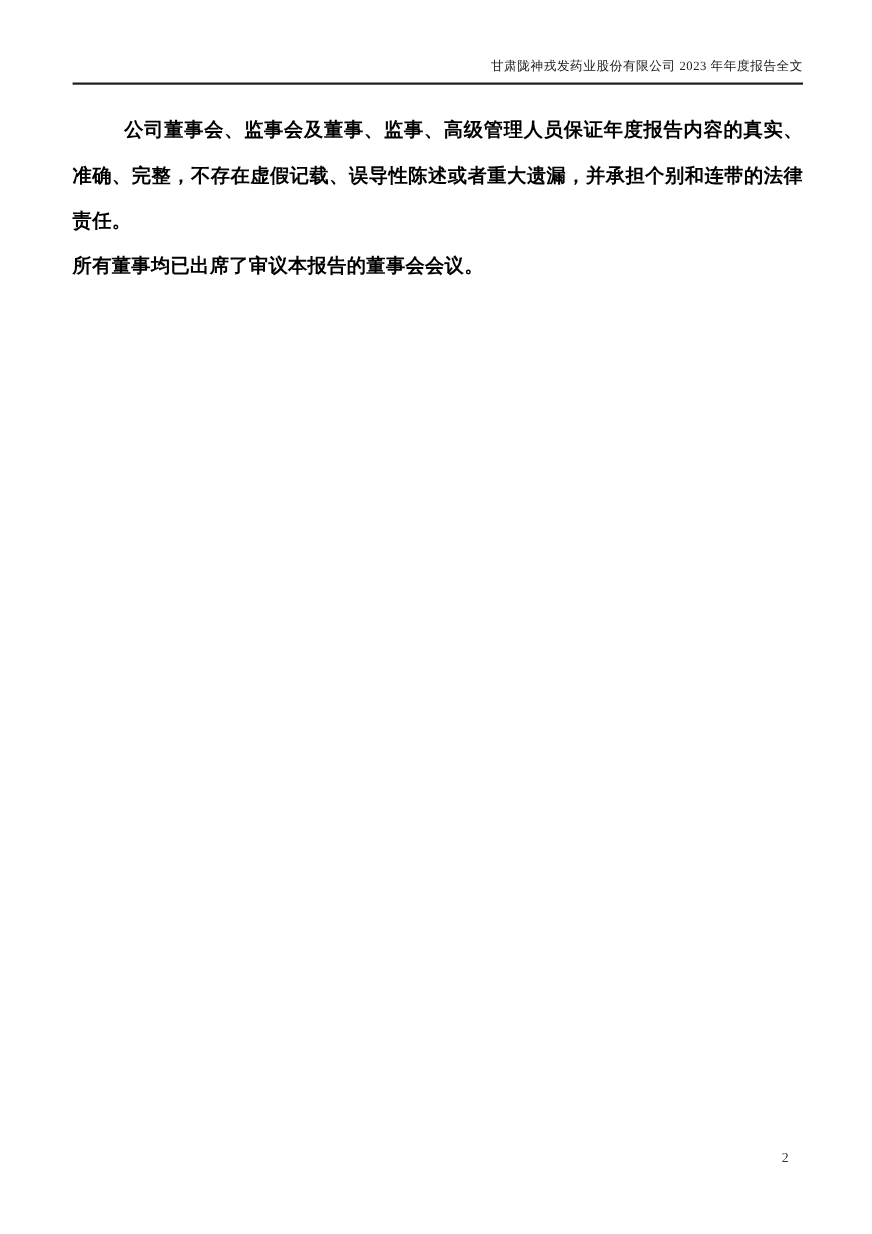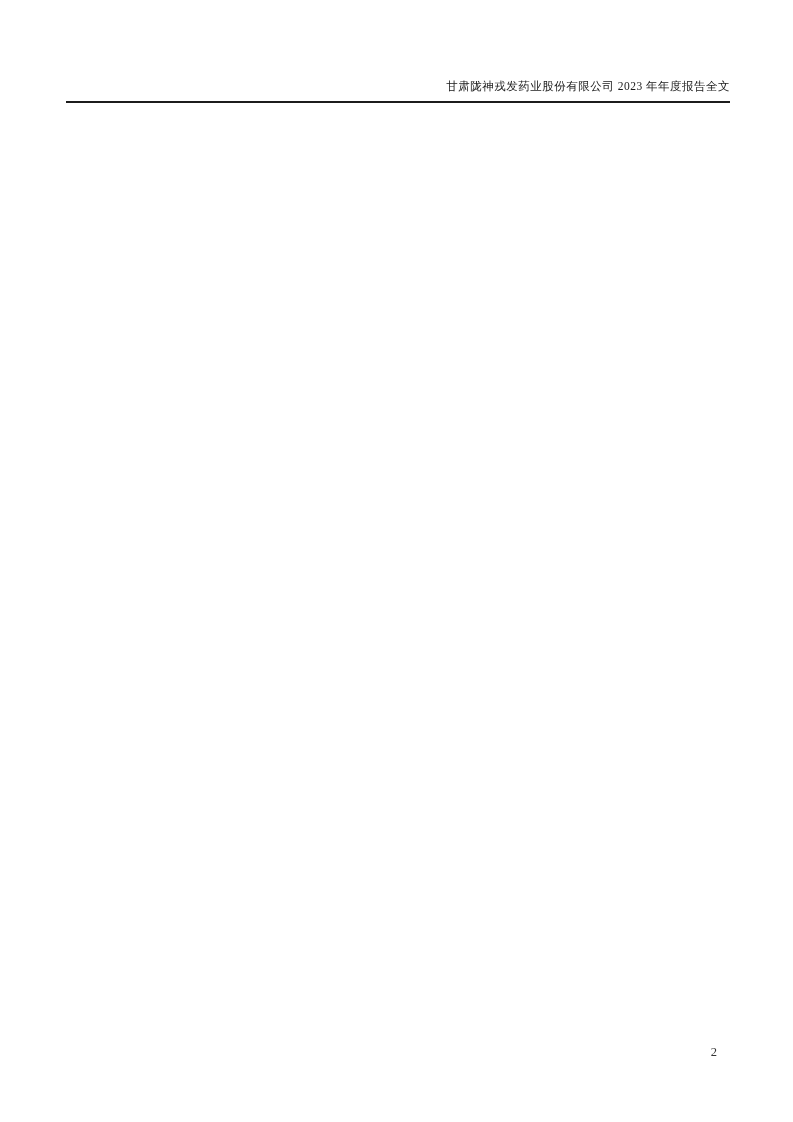--- a/index.html
+++ b/index.html
@@ -15,21 +15,21 @@
     font-family: "Liberation Serif", "DejaVu Serif", serif;
     overflow: hidden;
   }
   .page {
     position: absolute;
     top: 0;
     left: 66px;
     right: 63px;
   }
   .doc-header {
-    padding-top: 79px;
+    padding-top: 53px;
     text-align: right;
     font-size: 11.5px;
     letter-spacing: 0.5px;
     color: #1a1a1a;
   }
   .header-rule {
     height: 0;
     border-bottom: 2.5px solid #1c1c1c;
     margin-top: 7px;
   }
@@ -67,17 +67,19 @@
 <body>
 
 <div class="page">
 
   <div class="doc-header">甘肃陇神戎发药业股份有限公司 2023 年年度报告全文</div>
 
   <div class="header-rule"></div>
 
 
   <div class="body-text">
+    <p class="indent">公司董事会、监事会及董事、监事、高级管理人员保证年度报告内容的真实、准确、完整，不存在虚假记载、误导性陈述或者重大遗漏，并承担个别和连带的法律责任。</p>
+    <p>所有董事均已出席了审议本报告的董事会会议。</p>
   </div>
 
 </div>
 
 <div class="page-number">2</div>
 
 </body></html>

